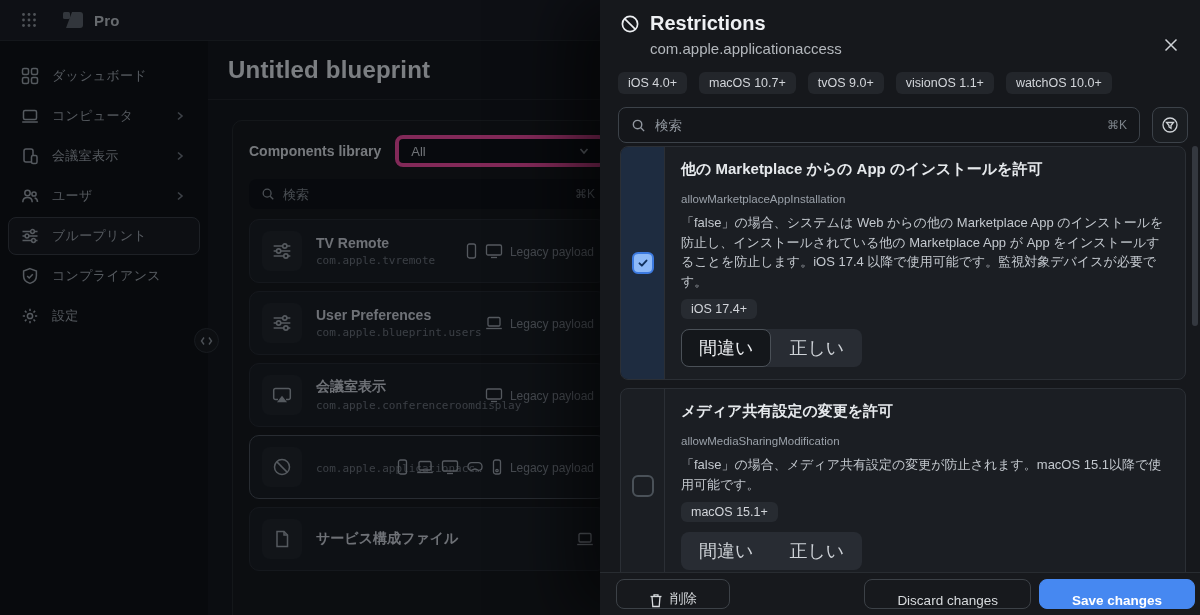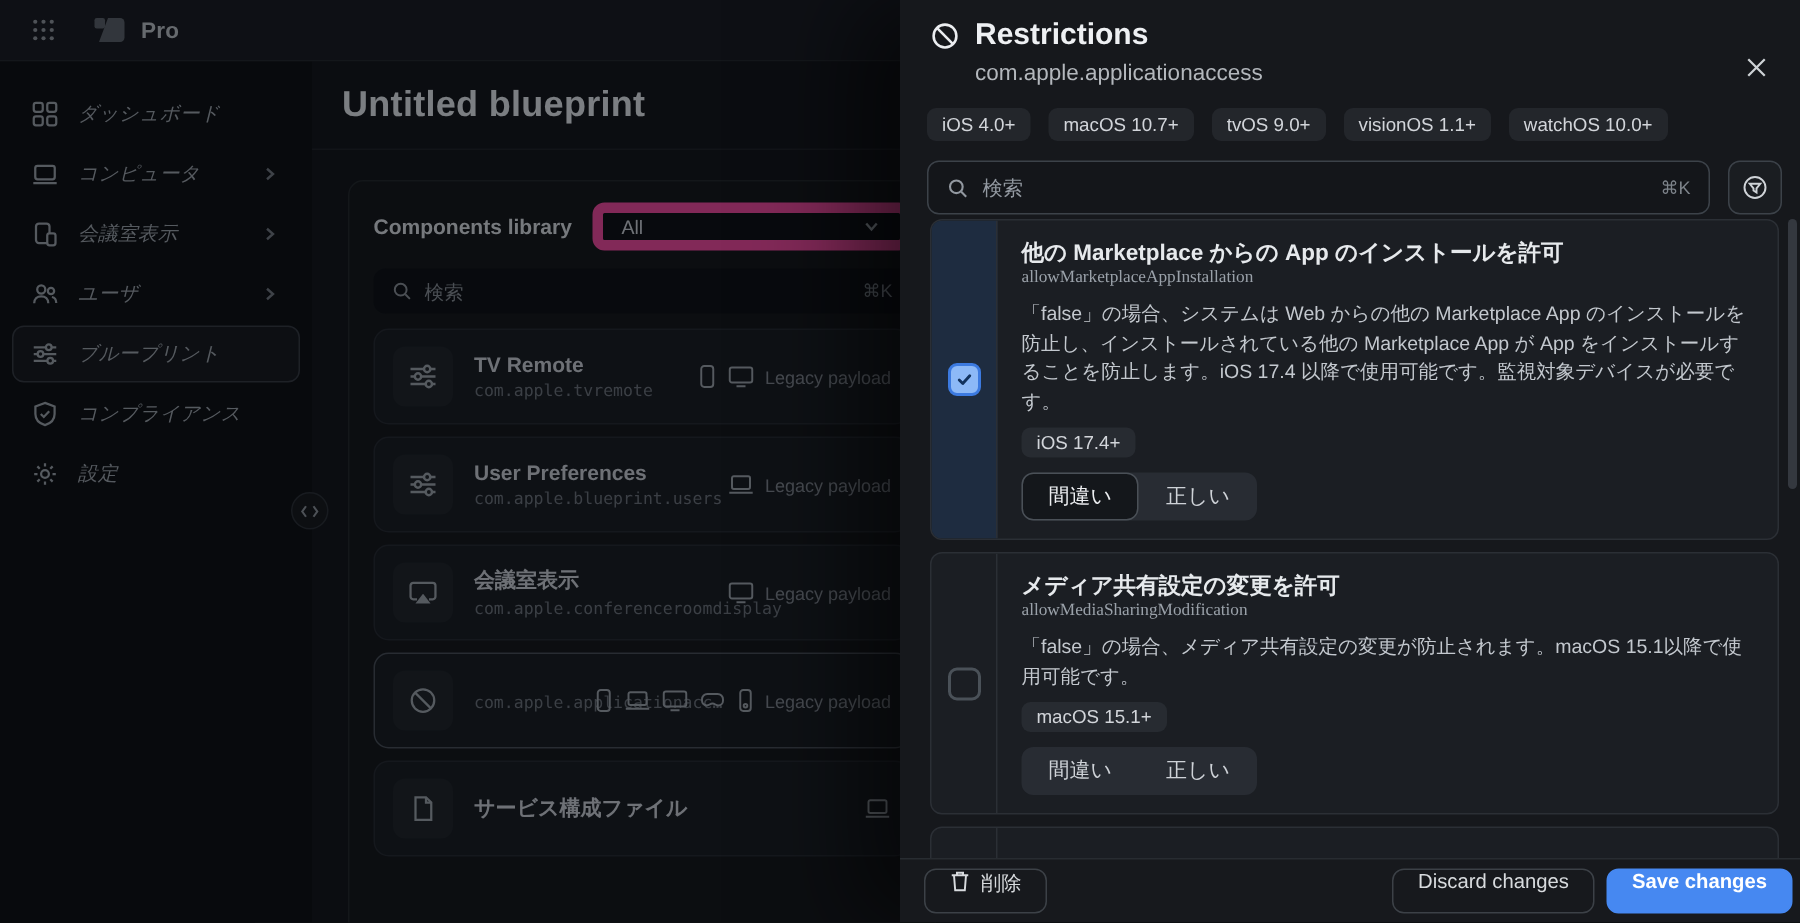--- a/index.html
+++ b/index.html
@@ -12,33 +12,33 @@
             border-bottom:1px solid #24272b; display:flex; align-items:center; padding:0 16px; z-index:1; }
   .launcher { width:26px; height:26px; display:flex; align-items:center; justify-content:center; border-radius:6px; color:#8d9298; }
   .brandlogo { margin-left:18px; display:flex; align-items:center; }
   .brandname { margin-left:8px; font-size:15px; font-weight:700; color:#b9bdc2; letter-spacing:.2px; }
 
   
   .sidebar { position:absolute; left:0; top:41px; width:208px; height:574px; background:#0d0f11; padding:16px 8px; z-index:1; }
   .navitem { height:38px; margin-bottom:2px; border-radius:8px; display:flex; align-items:center; gap:13px;
              padding:0 12px; color:#9aa0a6; font-size:13px; cursor:pointer; border:1px solid transparent; }
   .navitem .nicon { width:18px; height:18px; flex:0 0 18px; display:flex; }
-  .navitem .nlabel { flex:1; letter-spacing:.3px;font-style:italic; }
+  .navitem .nlabel { flex:1; letter-spacing:.3px; }
   .navitem .nchev { color:#6f757c; width:14px; height:14px; }
   .navitem.sel { background:#17191d; border-color:#35393f; }
 
   
   .main { position:absolute; left:208px; top:41px; width:992px; height:574px; background:#131518; z-index:1; }
   .pagehead { height:59px; border-bottom:1px solid #1f2226; display:flex; align-items:center; padding:0 20px; }
   .pagetitle { font-size:24px; font-weight:700; color:#dfe2e5; letter-spacing:.2px; }
   .libcard { position:absolute; left:24px; top:79px; width:392px; height:560px; background:#141619;
              border:1px solid #232729; border-radius:10px; padding:14px 16px; }
   .librow1 { display:flex; align-items:center; }
   .libtitle { font-size:14px; font-weight:700; color:#d6d9dc; white-space:nowrap; }
-  .libselect { margin-left:14px; flex:1; height:32px; border:7px solid #ec4899; border-radius:8px; background:#0e1013;
+  .libselect { margin-left:14px; flex:1; height:32px; border:4px solid #ec4899; border-radius:8px; background:#0e1013;
                display:flex; align-items:center; padding:0 12px; color:#c9cdd1; font-size:13px; cursor:pointer; }
   .libselect .chev { margin-left:auto; color:#9aa0a6; width:14px; height:14px; }
   .libsearch { margin-top:12px; height:30px; border-radius:8px; background:#0e1013; display:flex; align-items:center;
                padding:0 12px; gap:8px; color:#878d93; }
   .libsearch input { flex:1; background:transparent; border:0; outline:0; color:#c4c8cd; font-size:13px;
                      font-family:"Liberation Sans", sans-serif; }
   .libsearch input::placeholder { color:#858b91; }
   .kbd { font-size:12px; color:#7d838a; }
   .liblist { margin-top:10px; }
   .libitem { height:64px; border-radius:10px; background:#191c20; border:1px solid #26292e; margin-bottom:8px;
@@ -82,33 +82,33 @@
 
   .dcontent { position:absolute; left:0; top:146px; bottom:43px; width:600px; padding:0 14px 0 20px; overflow:hidden; }
   .rcard { display:flex; background:#1b1e23; border:1px solid #2b2f35; border-radius:8px; margin-bottom:8px; overflow:hidden; }
   .rgutter { flex:0 0 44px; border-right:1px solid #2b2f35; display:flex; align-items:center; justify-content:center; }
   .rgutter.checked { background:#1e2c40; }
   .cbx { width:22px; height:22px; border-radius:6px; border:2px solid #4a5158; display:flex; align-items:center;
          justify-content:center; cursor:pointer; }
   .cbx.checked { background:#8db9f7; border-color:#3c7ae0; }
   .rbody { flex:1; padding:12px 16px 12px 16px; min-width:0; }
   .rtitle { font-size:15px; font-weight:700; color:#e6e9ec; line-height:20px; }
-  .rkey { margin-top:0; font-size:11.5px; color:#9aa1a9; font-family:Liberation Serif, serif; }
+  .rkey { margin-top:14px; font-size:11.5px; color:#9aa1a9; font-family:Liberation Sans, sans-serif; }
   .rdesc { margin-top:8px; font-size:13px; line-height:19.5px; color:#c3c8ce; }
   .rbadges { margin-top:8px; display:flex; gap:8px; }
   .rbadge { background:#272b31; border-radius:6px; padding:3px 10px; font-size:12.5px; color:#d2d5da; }
   .rtoggle { margin-top:10px; display:inline-flex; background:#282c33; border-radius:8px; }
-  .seg { padding:6px 17px; font-size:14px; color:#ced2d7; border-radius:8px; border:1px solid transparent; cursor:pointer; }
+  .seg { padding:6px 17px; font-size:18px; color:#ced2d7; border-radius:8px; border:1px solid transparent; cursor:pointer; }
   .seg.on { background:#14171b; border-color:#4a5057; color:#eceef1; }
 
   .dscroll { position:absolute; right:2px; top:146px; width:6px; height:180px; border-radius:3px; background:#34383f; }
 
   .dfoot { position:absolute; left:0; bottom:0; width:600px; height:43px; background:#17191d; border-top:1px solid #282c31;
            display:flex; align-items:center; padding:0 5px 0 16px; gap:8px; }
-  .btn { height:30px; border-radius:8px; padding:0 16px; font-size:13.5px; display:flex; align-items:flex-start; gap:7px;
+  .btn { height:30px; border-radius:8px; padding:0 32px; font-size:13.5px; display:flex; align-items:flex-end; gap:7px;
          cursor:pointer; white-space:nowrap; }
   .btn.outline { border:1px solid #3c4147; color:#d8dbde; background:transparent; }
   .btn.primary { background:#4688f1; color:#ffffff; font-weight:700; border:1px solid #4688f1; }
   .spacer { flex:1; }
   svg { display:block; }
 </style>
 </head>
 <body>
 
 <div class="stage">

